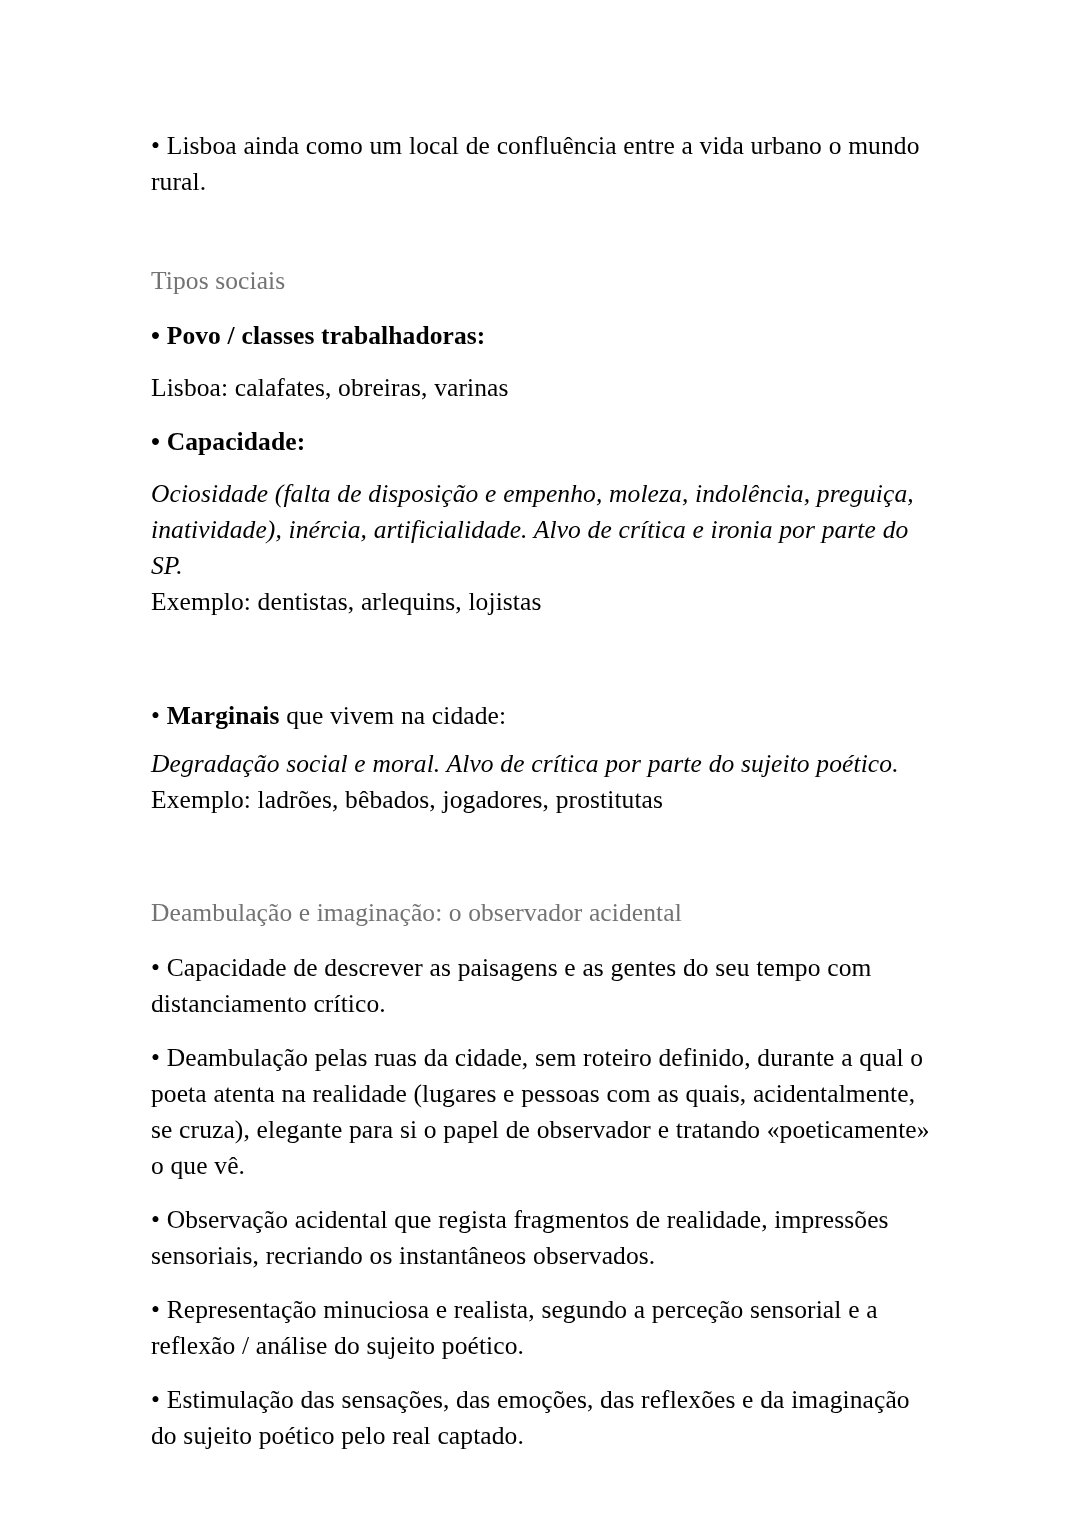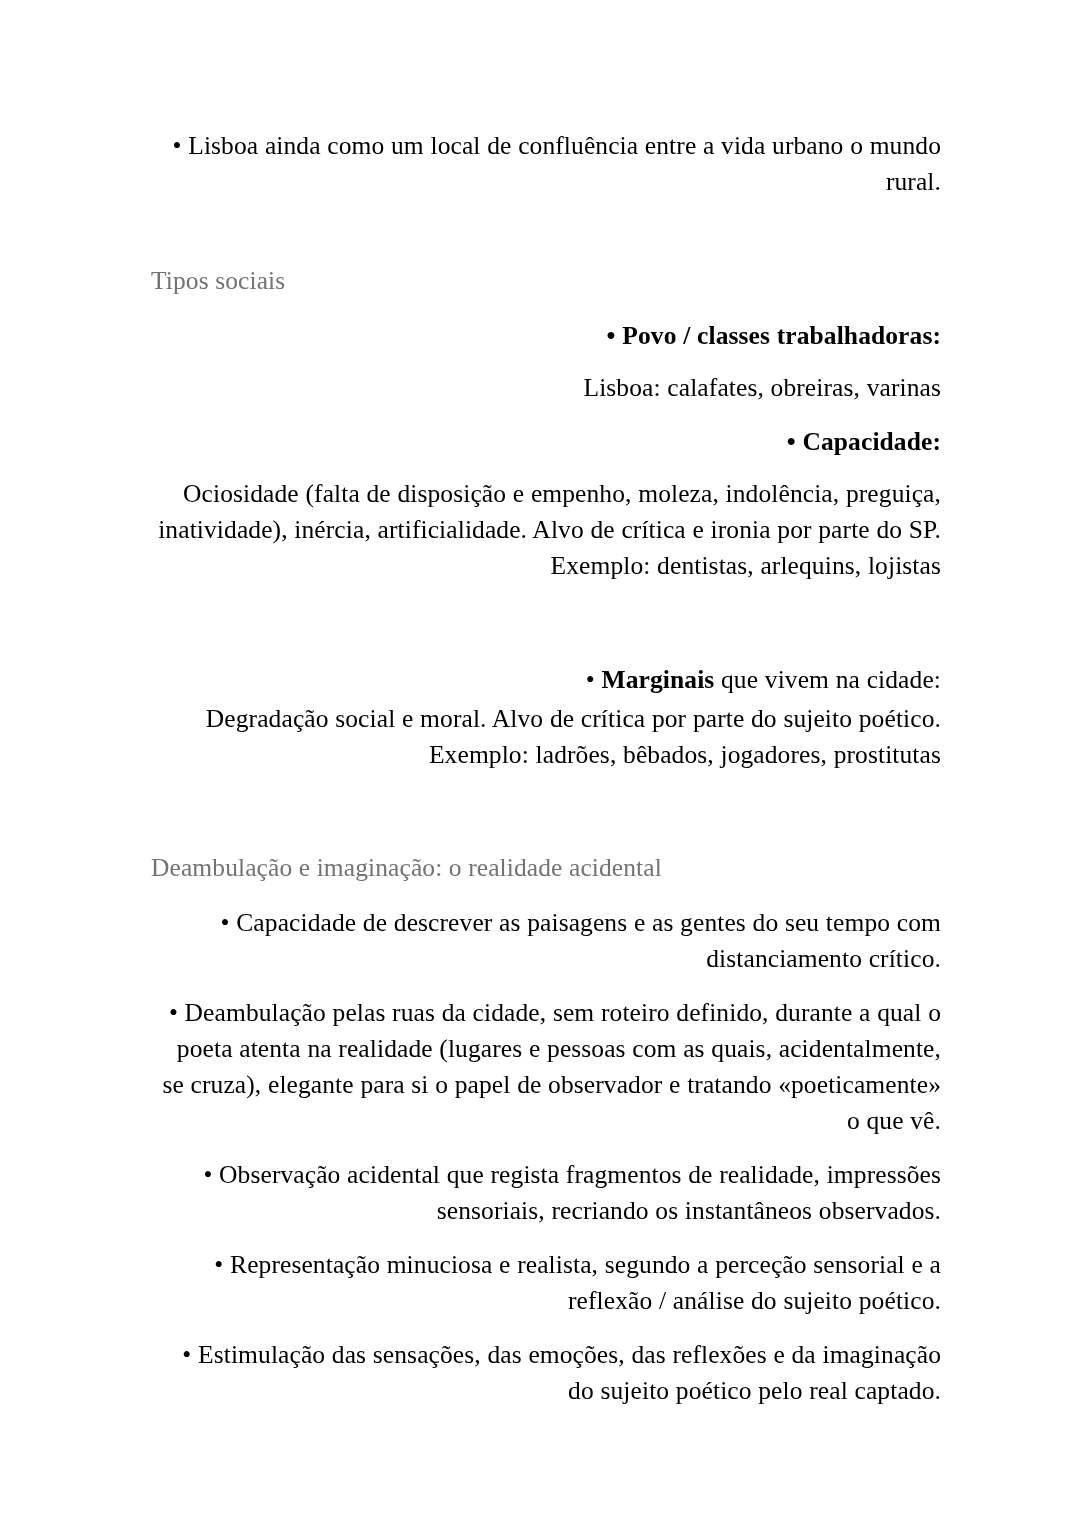--- a/index.html
+++ b/index.html
@@ -29,36 +29,37 @@
     left: 151px;
     top: 128px;
     width: 790px;
   }
 
   
   .para {
     font-size: 25.5px;
     line-height: 36px;
     margin: 0 0 18px 0;
-    text-align: right;
+    text-align: left;
     letter-spacing: 0.1px;
     word-spacing: 0.2px;
   }
 
   .para.tight {
     margin-bottom: 0;
+    font-style: italic;
   }
 
   .para.bullet-bold {
     font-weight: bold;
     margin-bottom: 16px;
   }
 
   .para.mixed {
-    margin-bottom: 3px;
+    margin-bottom: 12px;
   }
 
   .para.mixed b {
     font-weight: bold;
   }
 
   .heading-red {
     font-size: 25.5px;
     line-height: 34px;
     color: #737373;
@@ -97,21 +98,21 @@
     <div class="gap-lg"></div>
 
     <p class="para mixed"><span>• </span><b>Marginais</b><span> que vivem na cidade:</span></p>
 
     <p class="para tight">Degradação social e moral. Alvo de crítica por parte do sujeito poético.</p>
 
     <p class="para">Exemplo: ladrões, bêbados, jogadores, prostitutas</p>
 
     <div class="gap-lg"></div>
 
-    <h2 class="heading-red">Deambulação e imaginação: o realidade acidental</h2>
+    <h2 class="heading-red">Deambulação e imaginação: o observador acidental</h2>
 
     <p class="para">• Capacidade de descrever as paisagens e as gentes do seu tempo com distanciamento crítico.</p>
 
     <p class="para">• Deambulação pelas ruas da cidade, sem roteiro definido, durante a qual o poeta atenta na realidade (lugares e pessoas com as quais, acidentalmente, se cruza), elegante para si o papel de observador e tratando «poeticamente» o que vê.</p>
 
     <p class="para">• Observação acidental que regista fragmentos de realidade, impressões sensoriais, recriando os instantâneos observados.</p>
 
     <p class="para">• Representação minuciosa e realista, segundo a perceção sensorial e a reflexão / análise do sujeito poético.</p>
 
     <p class="para">• Estimulação das sensações, das emoções, das reflexões e da imaginação do sujeito poético pelo real captado.</p>

